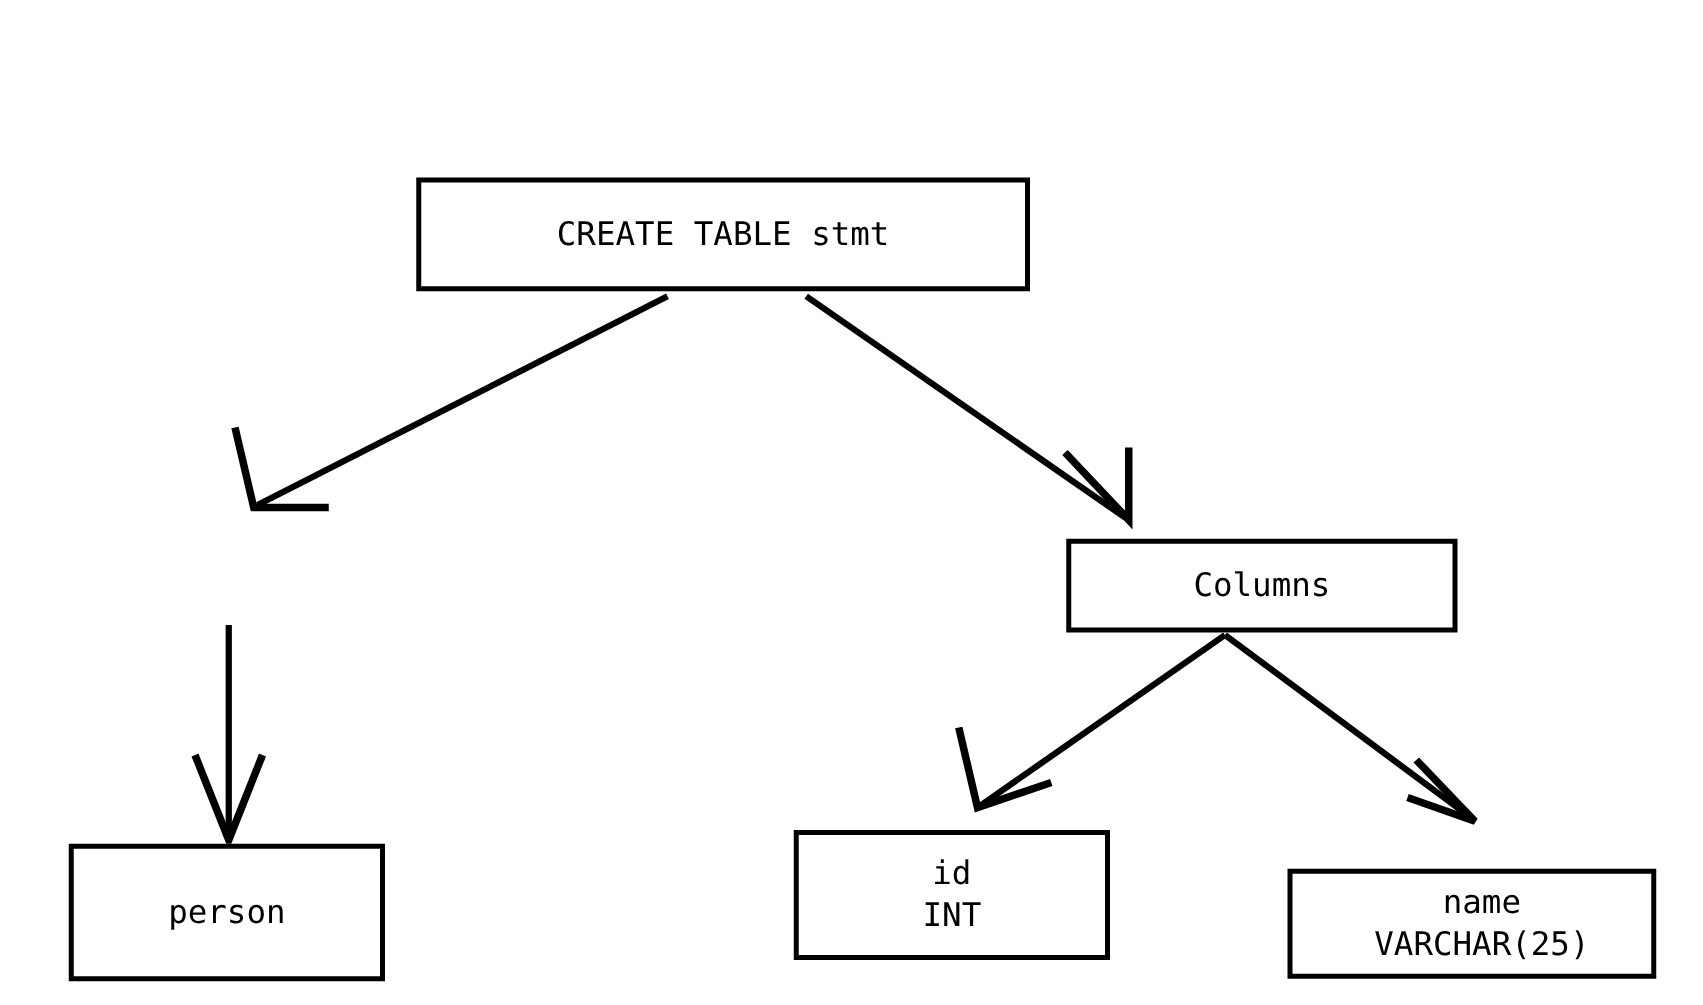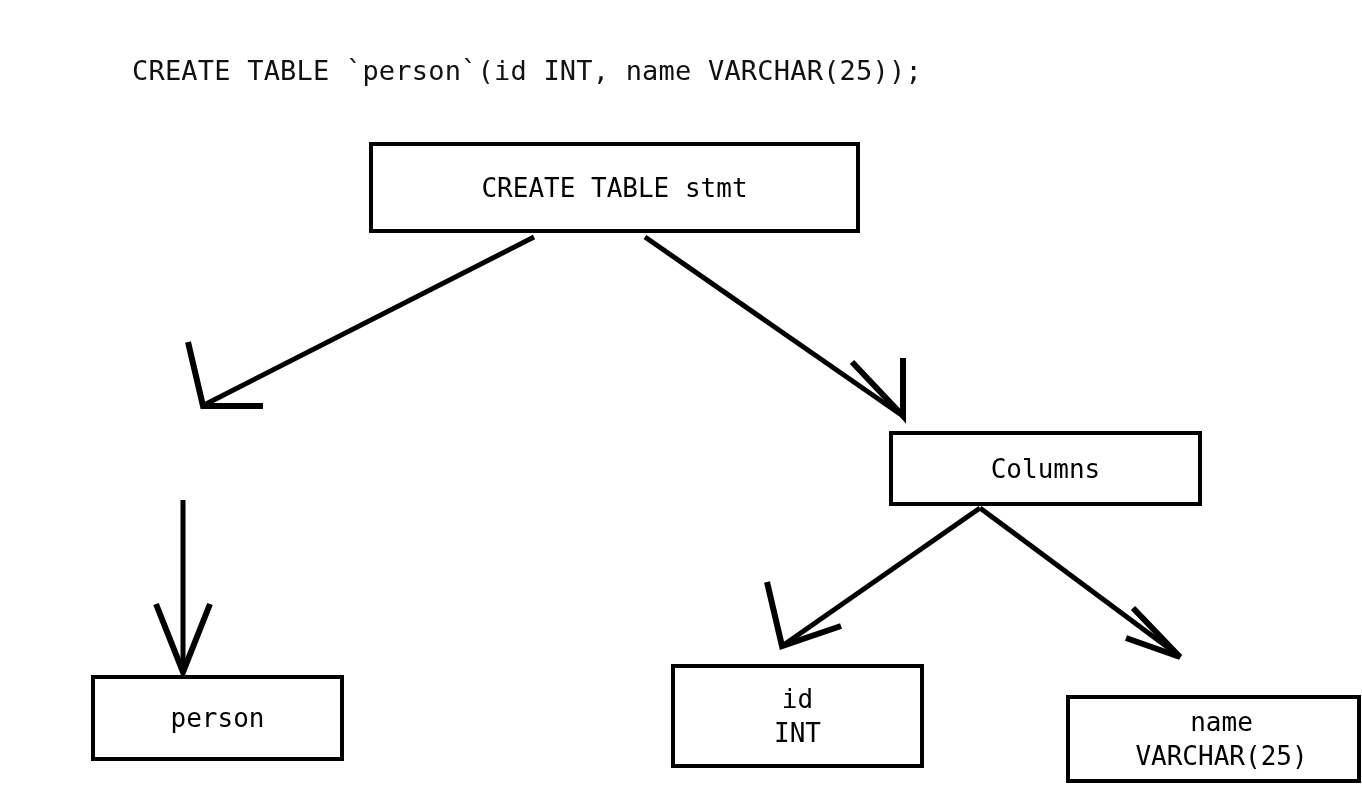--- a/index.html
+++ b/index.html
@@ -47,32 +47,31 @@
     flex-direction: column;
     align-items: center;
     justify-content: center;
     text-align: center;
     font-family: "DejaVu Sans Mono", "Liberation Mono", monospace;
     font-size: 26px;
     line-height: 34px;
     color: #000000;
     white-space: pre;
     z-index: 3;
-    margin-left: 36px;
   }
   .node .line {
     display: block;
     white-space: pre;
   }
 
   
   #node-root      { left: 333px; top: 142px; width: 491px; height: 91px; }
   #node-tablename { left: 43px;  top: 421px; width: 277px; height: 77px; }
   #node-columns   { left: 853px; top: 431px; width: 313px; height: 75px; }
-  #node-person    { left: 55px;  top: 675px; width: 253px; height: 86px; }
+  #node-person    { left: 55px;  top: 675px; width: 253px; height: 110px; }
   #node-col-id    { left: 635px; top: 664px; width: 253px; height: 104px; }
   #node-col-name  { left: 1030px; top: 695px; width: 295px; height: 88px; padding-left: 16px; }
 
   
   #edges {
     position: absolute;
     left: 0;
     top: 0;
     width: 1362px;
     height: 804px;
@@ -86,21 +85,20 @@
     stroke-linejoin: miter;
   }
   .edge-shaft { stroke-width: 5; }
   .edge-head  { stroke-width: 6; }
 </style>
 </head>
 <body>
 
 <div id="canvas">
 
-  <div class="sql-caption">CREATE TABLE `person`(id INT, name VARCHAR(25));</div>
 
   <svg id="edges" viewBox="0 0 1362 804" width="1362" height="804" xmlns="http://www.w3.org/2000/svg">
 
     <g>
       <line class="edge-shaft" x1="534" y1="237" x2="206" y2="404"></line>
       <polyline class="edge-head" points="188,342 203,406 263,406"></polyline>
     </g>
 
     <g>
       <line class="edge-shaft" x1="645" y1="237" x2="900" y2="414"></line>

